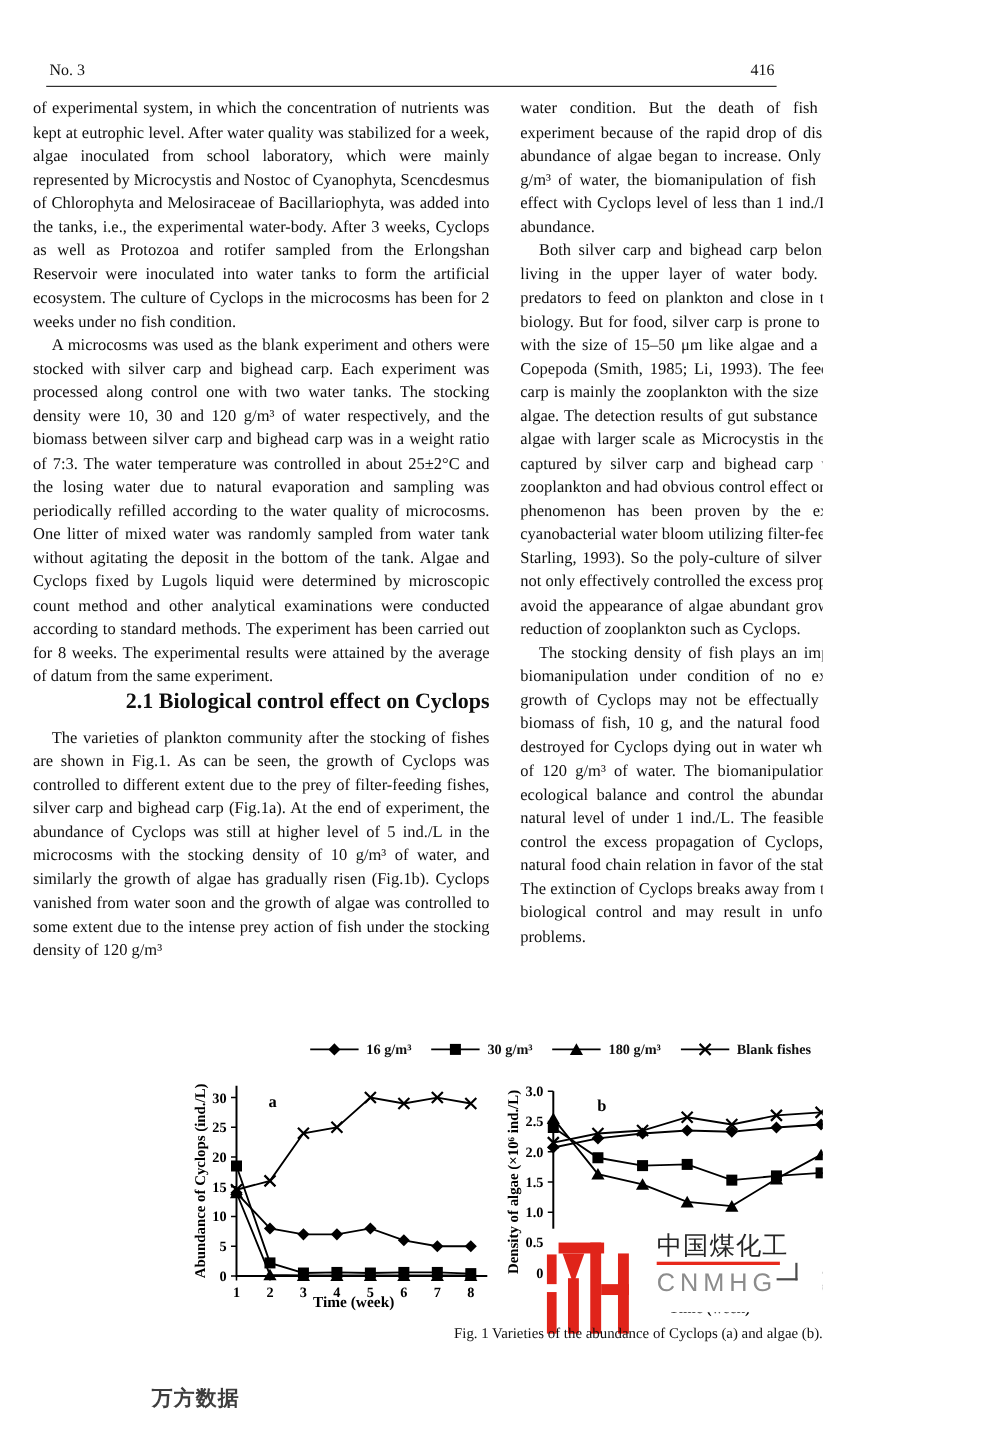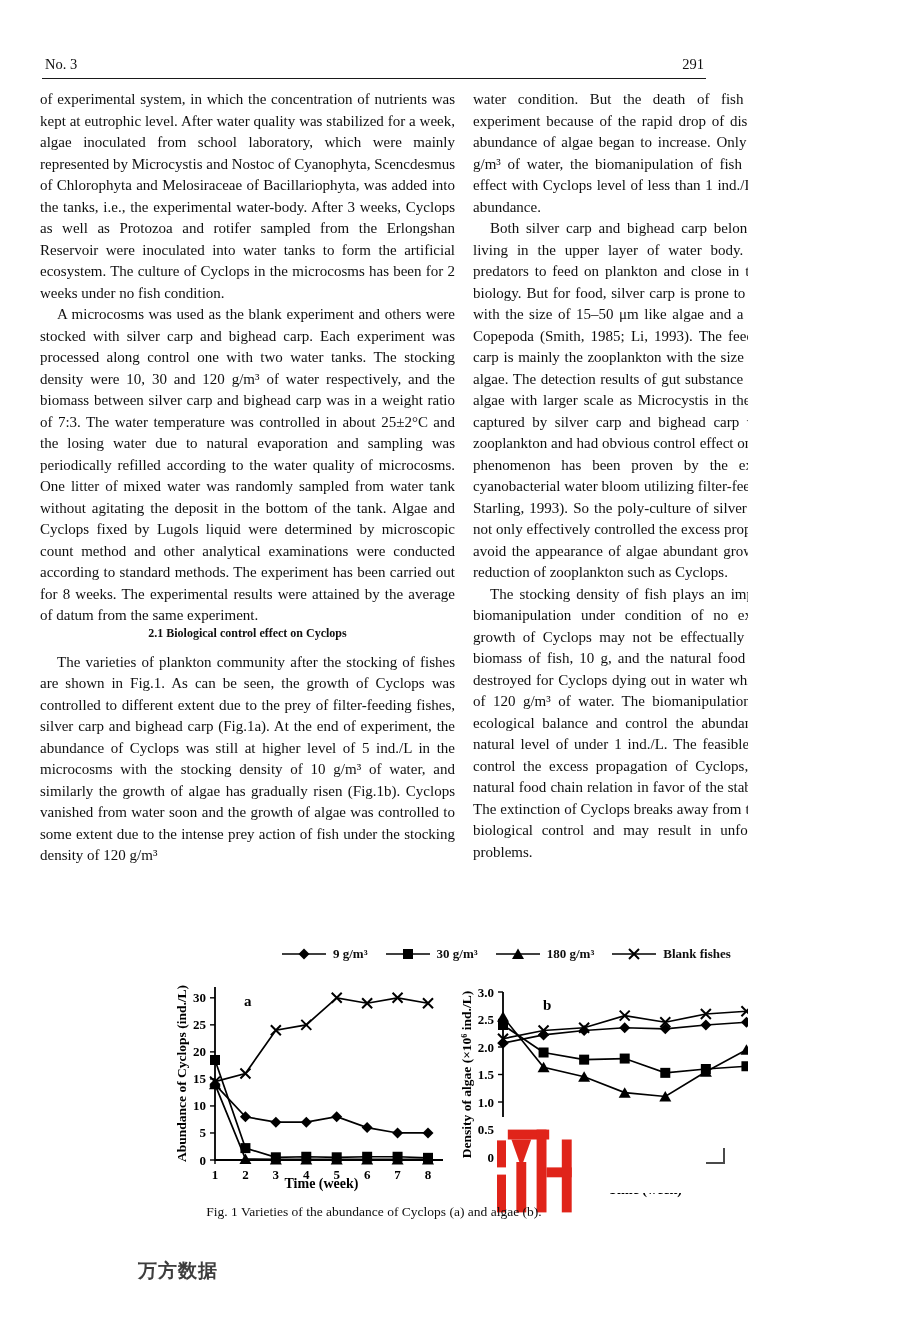--- a/index.html
+++ b/index.html
@@ -6,26 +6,26 @@
   .page{position:relative;width:748px;height:1320px;background:#fff;color:#0f0f0f;
         font-family:"Liberation Serif",serif;overflow:hidden;}
   
   .hdr-left{position:absolute;left:45px;top:56px;font-size:14.5px;}
   .hdr-title{position:absolute;left:0;top:57px;width:100%;text-align:center;font-size:14px;}
   .hdr-right{position:absolute;right:44px;top:56px;font-size:14.5px;}
   .rule{position:absolute;left:42px;right:42px;top:78px;border-top:1.6px solid #1a1a1a;}
   
   .col{position:absolute;top:89px;width:415px;height:858px;overflow:hidden;
        text-align:justify;font-size:15px;line-height:21.5px;}
-  .col-left{left:40px;}
+  .col-left{left:30px;}
   .col-right{left:436px;margin-left:37px;}
   .col p{margin:0;text-indent:17px;}
   .col p.noindent{text-indent:0;}
   .col h2{font-size:19px;margin:14px 0 15px 0;font-weight:bold;line-height:1.1;text-align:left;}
-  .col h3{font-size:12px;margin:0 0 12px 0;font-weight:bold;line-height:1.1;text-align:center;}
+  .col h3{font-size:20px;margin:0 0 12px 0;font-weight:bold;line-height:1.1;text-align:right;}
   
   .legend{position:absolute;left:281px;top:946px;display:flex;align-items:center;gap:17px;}
   .legend-item{display:flex;align-items:center;gap:6px;}
   .legend-item svg{display:block;}
   .legend-label{font-size:13px;font-weight:700;}
   
   .chart{position:absolute;}
   .chart-a{left:172px;top:982px;}
   .chart-b{left:455px;top:978px;}
   .tk{font:700 13px "Liberation Serif",serif;fill:#000;}
@@ -38,31 +38,31 @@
   .wm-logo{margin-top:8px;flex:0 0 auto;}
   .wm-text{margin-left:10px;padding-top:2px;}
   .wm-cn{font-size:23px;line-height:26px;color:#262626;letter-spacing:1px;
          font-family:"Liberation Sans",sans-serif;font-weight:500;white-space:nowrap;}
   .wm-underline{width:112px;height:3px;background:#e8291c;margin:2px 0 3px 0;}
   .wm-en{font-size:23px;line-height:26px;color:#8c8c8c;letter-spacing:4.5px;
          font-family:"Liberation Sans",sans-serif;font-weight:400;white-space:nowrap;}
   .wm-bracket{position:absolute;left:706px;top:1148px;width:17px;height:14px;
               border-right:2px solid #4a4a4a;border-bottom:2px solid #4a4a4a;}
   
-  .caption{position:absolute;left:0;top:1204px;width:100%;text-align:center;font-size:13.5px;}
+  .caption{position:absolute;left:0;top:1204px;width:100%;text-align:right;font-size:13.5px;}
   .footer-mark{position:absolute;left:90px;top:1258px;font-size:19px;font-weight:600;
                color:#3d3d3d;letter-spacing:1px;font-family:"Liberation Sans",sans-serif;margin-left:48px;}
 </style>
 </head>
 <body>
 
 <div class="page">
 
   <span class="hdr-left">No. 3</span>
-  <span class="hdr-right">291</span>
+  <span class="hdr-right">416</span>
   <div class="rule"></div>
 
   <div class="col col-left">
     <p class="noindent">of experimental system, in which the concentration of nutrients was kept at eutrophic level. After water quality was stabilized for a week, algae inoculated from school laboratory, which were mainly represented by Microcystis and Nostoc of Cyanophyta, Scencdesmus of Chlorophyta and Melosiraceae of Bacillariophyta, was added into the tanks, i.e., the experimental water-body. After 3 weeks, Cyclops as well as Protozoa and rotifer sampled from the Erlongshan Reservoir were inoculated into water tanks to form the artificial ecosystem. The culture of Cyclops in the microcosms has been for 2 weeks under no fish condition.</p>
     <p>A microcosms was used as the blank experiment and others were stocked with silver carp and bighead carp. Each experiment was processed along control one with two water tanks. The stocking density were 10, 30 and 120 g/m³ of water respectively, and the biomass between silver carp and bighead carp was in a weight ratio of 7:3. The water temperature was controlled in about 25±2°C and the losing water due to natural evaporation and sampling was periodically refilled according to the water quality of microcosms. One litter of mixed water was randomly sampled from water tank without agitating the deposit in the bottom of the tank. Algae and Cyclops fixed by Lugols liquid were determined by microscopic count method and other analytical examinations were conducted according to standard methods. The experiment has been carried out for 8 weeks. The experimental results were attained by the average of datum from the same experiment.</p>
     <h3>2.1 Biological control effect on Cyclops</h3>
     <p>The varieties of plankton community after the stocking of fishes are shown in Fig.1. As can be seen, the growth of Cyclops was controlled to different extent due to the prey of filter-feeding fishes, silver carp and bighead carp (Fig.1a). At the end of experiment, the abundance of Cyclops was still at higher level of 5 ind./L in the microcosms with the stocking density of 10 g/m³ of water, and similarly the growth of algae has gradually risen (Fig.1b). Cyclops vanished from water soon and the growth of algae was controlled to some extent due to the intense prey action of fish under the stocking density of 120 g/m³</p>
   </div>
 
   <div class="col col-right">
@@ -70,21 +70,21 @@
     <p>Both silver carp and bighead carp belong to filter-feeding fish living in the upper layer of water body. They are the special predators to feed on plankton and close in the ecological niche of biology. But for food, silver carp is prone to prey on phytoplankton with the size of 15–50 μm like algae and a part of zooplankton as Copepoda (Smith, 1985; Li, 1993). The feeding object of bighead carp is mainly the zooplankton with the size of 40–110 μm and few algae. The detection results of gut substance of fish showed that the algae with larger scale as Microcystis in the microcosms was first captured by silver carp and bighead carp was prone to prey on zooplankton and had obvious control effect on Cyclops (Fig.2). Such phenomenon has been proven by the experiments to control cyanobacterial water bloom utilizing filter-feeding fishes (Xie, 1996; Starling, 1993). So the poly-culture of silver carp and bighead carp not only effectively controlled the excess propagation of Cyclops but avoid the appearance of algae abundant growth due to the biomass reduction of zooplankton such as Cyclops.</p>
     <p>The stocking density of fish plays an important role during the biomanipulation under condition of no extrinsic nutrients. The growth of Cyclops may not be effectually controlled with lower biomass of fish, 10 g, and the natural food chain relation may be destroyed for Cyclops dying out in water while the intense stocking of 120 g/m³ of water. The biomanipulation aimed to restore the ecological balance and control the abundance of Cyclops to the natural level of under 1 ind./L. The feasible project is not only to control the excess propagation of Cyclops, but also to keep the natural food chain relation in favor of the stabilization of ecosystem. The extinction of Cyclops breaks away from the original intention of biological control and may result in unforeknowable ecological problems.</p>
   </div>
 
   <div class="legend">
     <span class="legend-item">
       <svg width="46" height="14" viewBox="0 0 46 14">
           <line x1="1" y1="7" x2="45" y2="7" stroke="#000" stroke-width="1.6"></line>
           <path d="M23 1.5 L28.5 7 L23 12.5 L17.5 7 Z" fill="#000"></path>
         </svg>
-      <span class="legend-label">9 g/m³</span>
+      <span class="legend-label">16 g/m³</span>
     </span>
     <span class="legend-item">
       <svg width="46" height="14" viewBox="0 0 46 14">
           <line x1="1" y1="7" x2="45" y2="7" stroke="#000" stroke-width="1.6"></line>
           <rect x="18" y="2" width="10" height="10" fill="#000"></rect>
         </svg>
       <span class="legend-label">30 g/m³</span>
     </span>
     <span class="legend-item">
       <svg width="46" height="14" viewBox="0 0 46 14">
@@ -254,20 +254,25 @@
         <rect x="12" y="0" width="46" height="11"></rect>
         <rect x="0" y="12" width="10" height="30"></rect>
         <rect x="0" y="50" width="10" height="42"></rect>
         <polygon points="16,11 27,42 38,11"></polygon>
         <rect x="21.5" y="36" width="11" height="56"></rect>
         <rect x="44" y="0" width="11" height="92"></rect>
         <rect x="55" y="42" width="28" height="11"></rect>
         <rect x="72" y="11" width="11" height="81"></rect>
       </g>
     </svg>
+    <div class="wm-text">
+      <div class="wm-cn">中国煤化工</div>
+      <div class="wm-underline"></div>
+      <div class="wm-en">CNMHG</div>
+    </div>
   </div>
   <div class="wm-bracket"></div>
 
   <div class="caption">Fig. 1  Varieties of the abundance of Cyclops (a) and algae (b).</div>
 
   <div class="footer-mark">万方数据</div>
 
 </div>
 
 </body></html>

